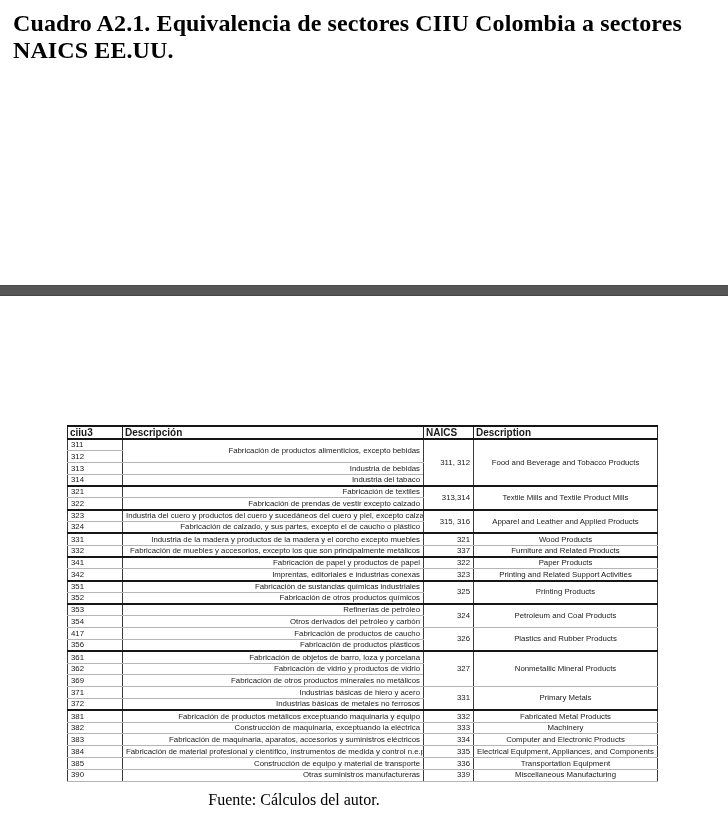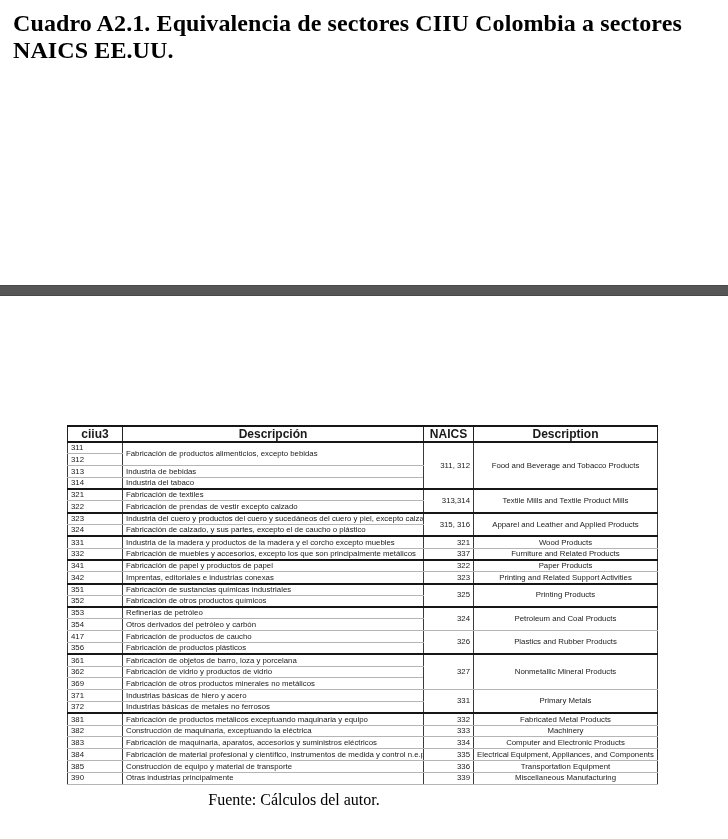--- a/index.html
+++ b/index.html
@@ -36,23 +36,23 @@
     table-layout: fixed;
     font-family: "Liberation Sans", sans-serif;
     color: #1a1a1a;
     border-top: 2px solid #161616;
     border-left: 1px solid #2e2e2e;
     border-right: 1px solid #2e2e2e;
     border-bottom: 1px solid #9d9d9d;
   }
   .equiv-table th {
     height: 13px;
-    font-size: 12px;
+    font-size: 10px;
     font-weight: bold;
-    text-align: center;
+    text-align: left;
     vertical-align: middle;
     padding: 0 2px;
     border: 1px solid #222222;
     border-top: 2px solid #161616;
     border-bottom: 2px solid #161616;
     white-space: nowrap;
     overflow: hidden;
   }
   .equiv-table td {
     height: 11.8px;
@@ -61,21 +61,21 @@
     vertical-align: middle;
     padding: 0 3px;
     border-left: 1px solid #3a3a3a;
     border-right: 1px solid #3a3a3a;
     border-top: 1px solid #b5b5b5;
     border-bottom: 1px solid #b5b5b5;
     white-space: nowrap;
     overflow: hidden;
   }
   .equiv-table td.ciiu   { text-align: left; }
-  .equiv-table td.desc   { text-align: left; border-radius: 9px; }
+  .equiv-table td.desc   { text-align: right; border-radius: 9px; }
   .equiv-table td.naics  { text-align: right; }
   .equiv-table td.en     { text-align: center; }
   .equiv-table tr.thick-top > td { border-top: 2px solid #161616; }
   .source-note {
     position: absolute;
     left: 0; top: 791px;
     width: 588px;
     text-align: center;
     font-family: "Liberation Serif", serif;
     font-size: 16px;
@@ -245,20 +245,20 @@
         <td class="en">Electrical Equipment, Appliances, and Components</td>
       </tr>
       <tr>
         <td class="ciiu">385</td>
         <td class="desc">Construcción de equipo y material de transporte</td>
         <td class="naics">336</td>
         <td class="en">Transportation Equipment</td>
       </tr>
       <tr>
         <td class="ciiu">390</td>
-        <td class="desc">Otras industrias principalmente</td>
+        <td class="desc">Otras suministros manufactureras</td>
         <td class="naics">339</td>
         <td class="en">Miscellaneous Manufacturing</td>
       </tr>
     </tbody>
 </table>
 
 <p class="source-note">Fuente: Cálculos del autor.</p>
 
 </body></html>

